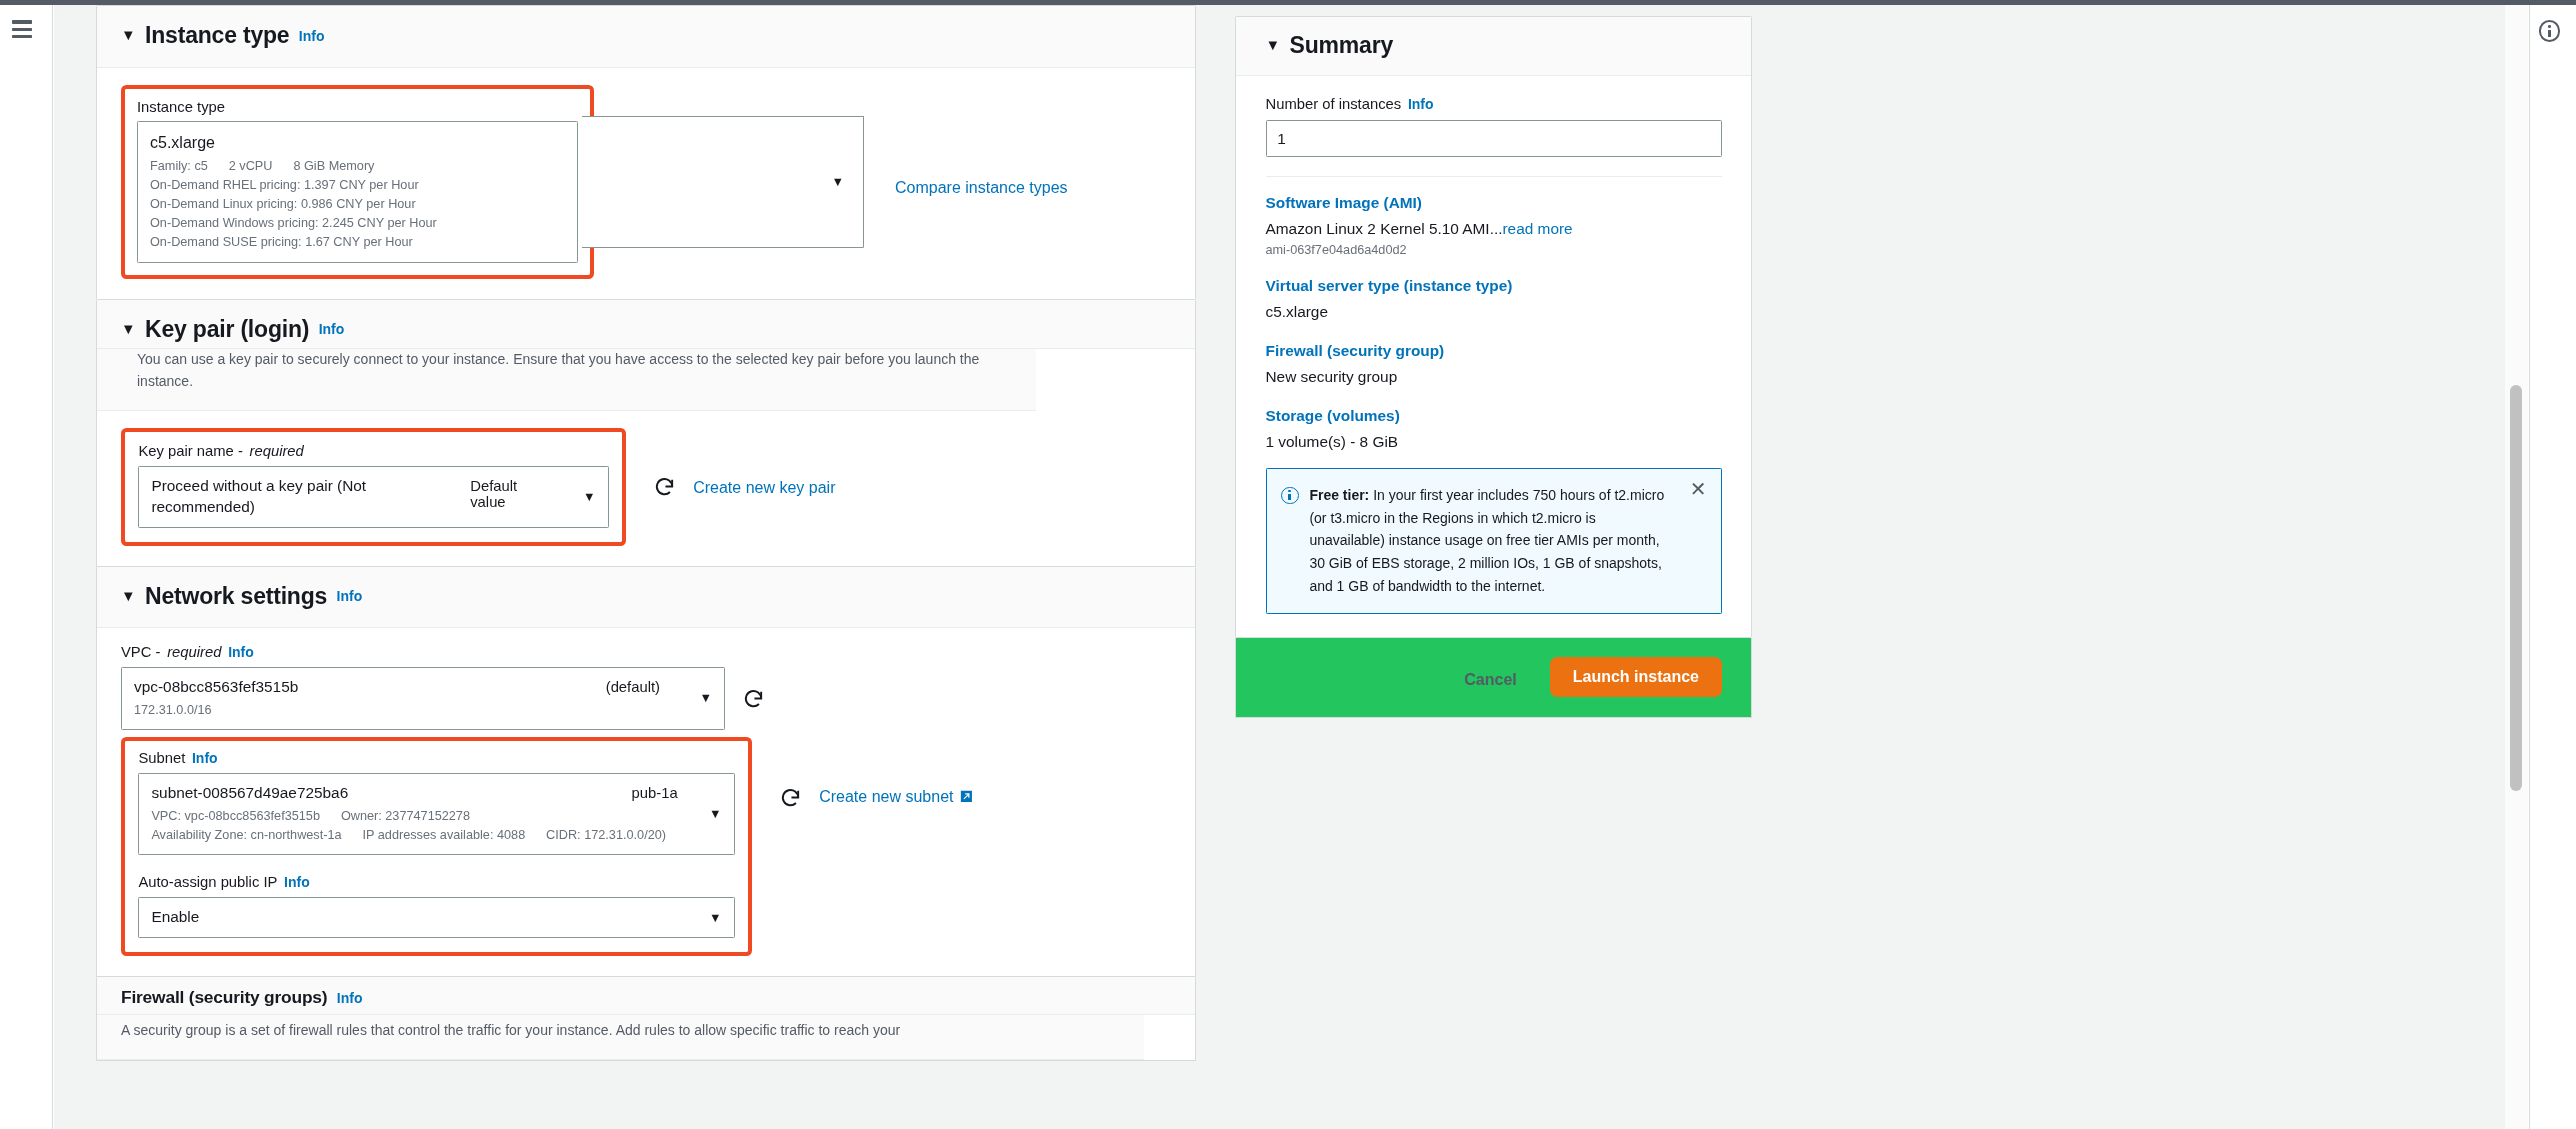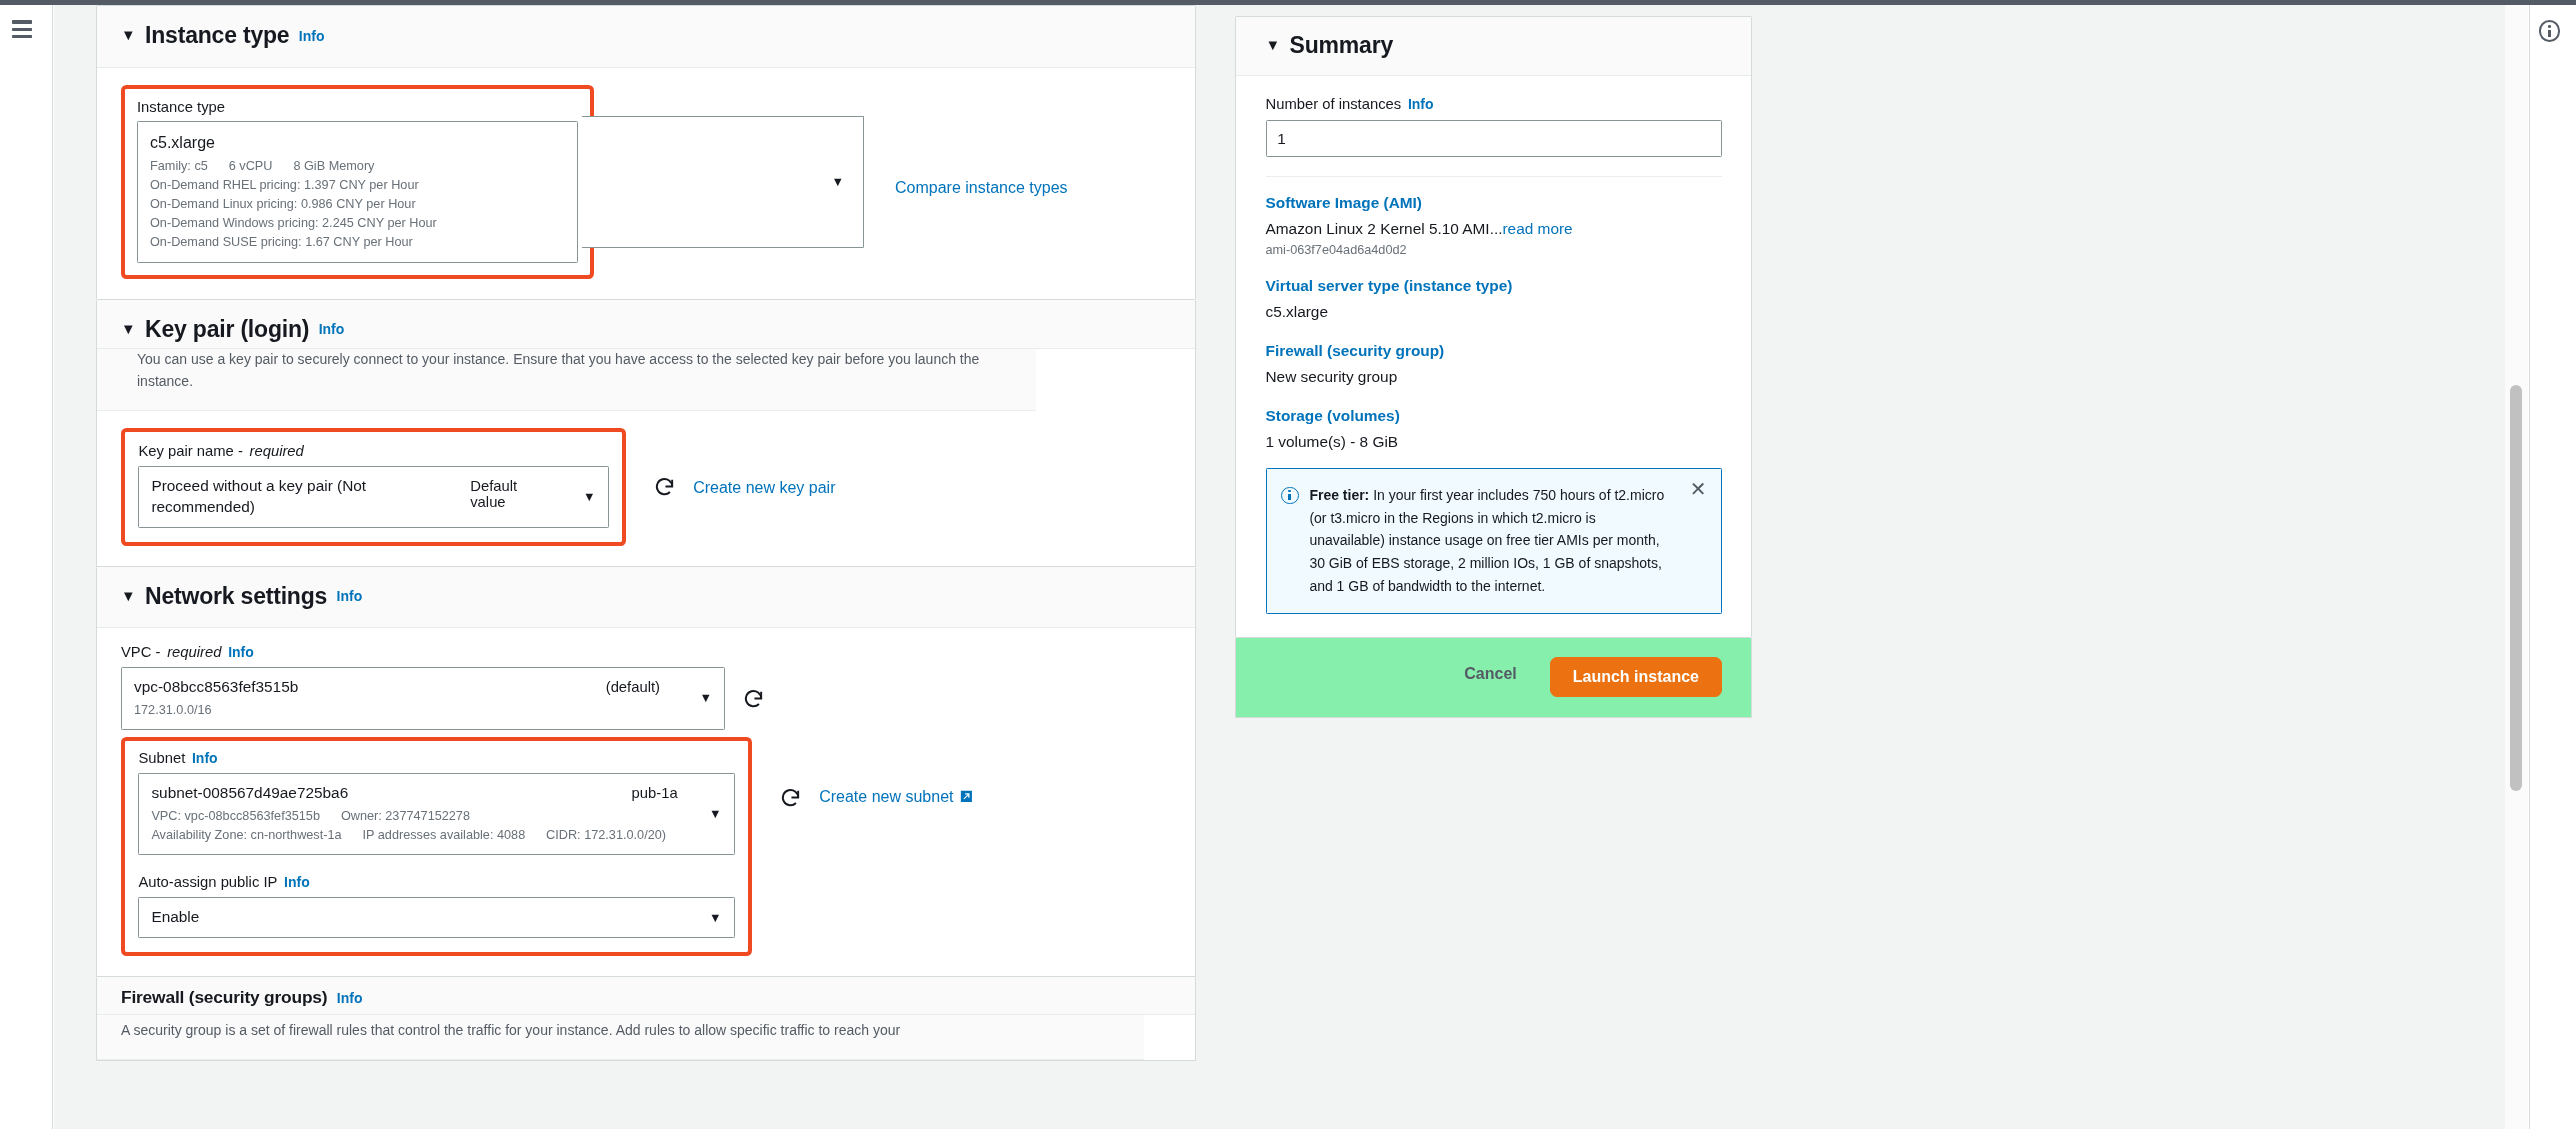--- a/index.html
+++ b/index.html
@@ -194,24 +194,24 @@
   }
   .alert-text { font-size: 14px; line-height: 1.62; color: #16191f; padding-right: 34px; }
   .alert-text b { font-weight: bold; }
   .alert-close {
     position: absolute; right: 13.4px; top: 12px; width: 17.4px; height: 17.4px;
     cursor: pointer; color: #545b64; font-size: 20px; line-height: 17.4px;
     font-family: "Liberation Sans", sans-serif;
   }
 
   .actions-card {
-    background: #86efac; border: 0.7px solid #d5dbdb; border-radius: 1.3px;
+    background: #22c55e; border: 0.7px solid #d5dbdb; border-radius: 1.3px;
     border-top: none;
     padding: 19px 29.5px 20px 29.5px;
-    display: flex; justify-content: flex-end; align-items: flex-start; gap: 29.5px;
+    display: flex; justify-content: flex-end; align-items: flex-end; gap: 29.5px;
   }
   .btn-cancel {
     background: none; border: none; color: #545b64; font-size: 16px;
     font-weight: bold; cursor: pointer; font-family: "Liberation Sans", sans-serif;
     padding: 8px 4px;
   }
   .btn-launch {
     background: #ec7211; border: 0.7px solid #ec7211; border-radius: 7px;
     color: #ffffff; font-size: 16px; font-weight: bold; cursor: pointer;
     padding: 10px 21.5px; font-family: "Liberation Sans", sans-serif;
@@ -247,21 +247,21 @@
       <div class="card-body">
         <div style="display:flex; align-items:flex-start;">
           <div class="hl" style="width:473px; padding:9.4px 12px 12px 12px;">
             <div class="field-label">
               <span>Instance type</span>
             </div>
             <div class="select" style="width:100%;">
               <div class="primary" style="font-size:16px; margin-bottom:4px;">c5.xlarge</div>
               <div class="meta">
                 <span>Family: c5</span>
-                <span>6 vCPU</span>
+                <span>2 vCPU</span>
                 <span>8 GiB Memory</span>
               </div>
               <div class="meta">On-Demand RHEL pricing: 1.397 CNY per Hour</div>
               <div class="meta">On-Demand Linux pricing: 0.986 CNY per Hour</div>
               <div class="meta">On-Demand Windows pricing: 2.245 CNY per Hour</div>
               <div class="meta">On-Demand SUSE pricing: 1.67 CNY per Hour</div>
             </div>
           </div>
 
           <div style="position:relative; width:282px; margin-left:-12px;">

